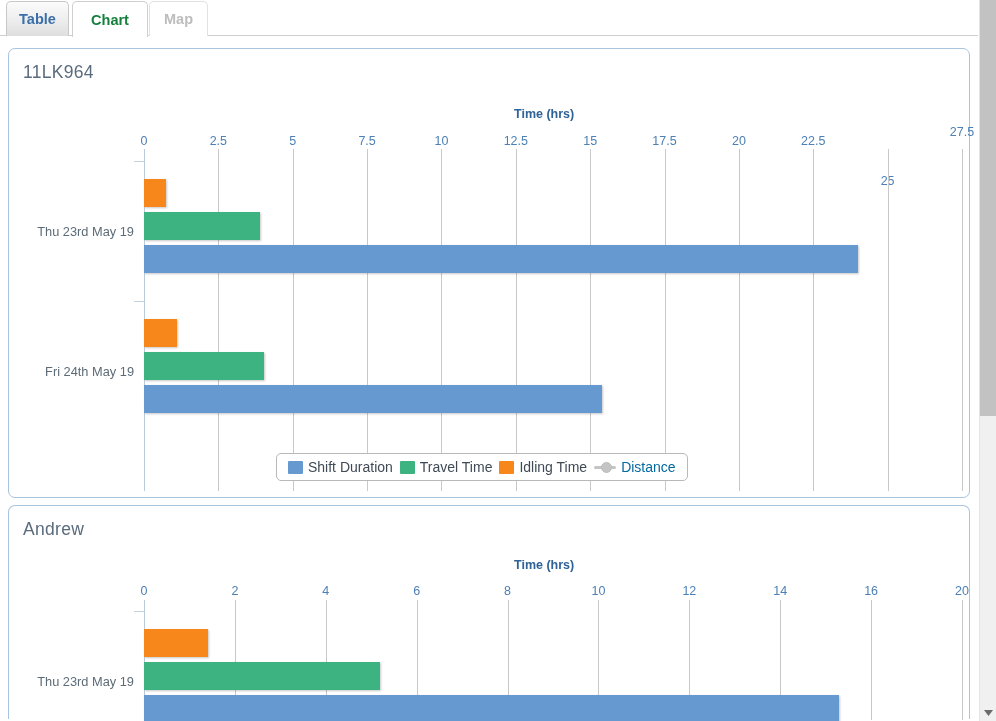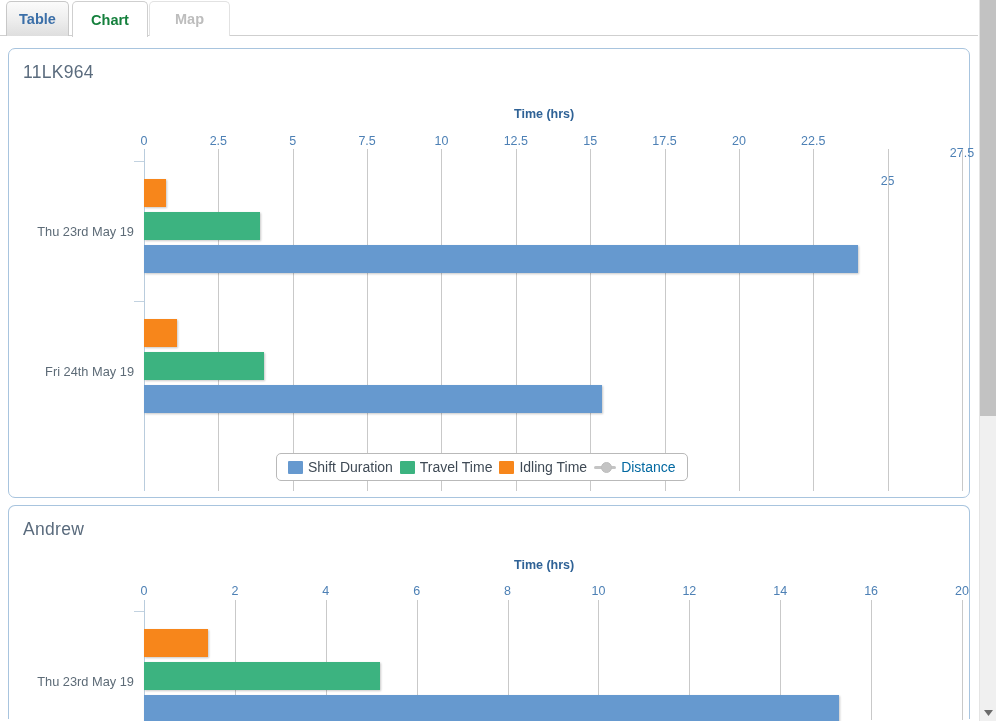--- a/index.html
+++ b/index.html
@@ -48,21 +48,21 @@
     top: 1px;
     z-index: 3;
   }
   .tab.disabled {
     background: #ffffff;
     color: #bdbdbd;
     border-color: #e2e2e2;
   }
   #tab-table { left: 6px; width: 63px; }
   #tab-chart { left: 72px; width: 76px; }
-  #tab-map   { left: 149px; width: 81px; }
+  #tab-map   { left: 149px; width: 59px; }
 
   
   .panel {
     position: absolute; left: 8px;
     width: 962px;
     border: 1px solid #a8c4de;
     border-radius: 7px;
     background: #ffffff;
   }
   #panel-vehicle { top: 48px; height: 450px; }
@@ -188,21 +188,21 @@
         <div class="tick-label" style="left: 581.182px; top: 85px;">15</div>
         <div class="gridline" style="left: 581.182px; top: 100px; height: 342px;"></div>
         <div class="tick-label" style="left: 655.545px; top: 85px;">17.5</div>
         <div class="gridline" style="left: 655.545px; top: 100px; height: 342px;"></div>
         <div class="tick-label" style="left: 729.909px; top: 85px;">20</div>
         <div class="gridline" style="left: 729.909px; top: 100px; height: 342px;"></div>
         <div class="tick-label" style="left: 804.273px; top: 85px;">22.5</div>
         <div class="gridline" style="left: 804.273px; top: 100px; height: 342px;"></div>
         <div class="tick-label" style="left: 878.636px; top: 85px; margin-top: 40px;">25</div>
         <div class="gridline" style="left: 878.636px; top: 100px; height: 342px;"></div>
-        <div class="tick-label" style="left: 953px; top: 97px;">27.5</div>
+        <div class="tick-label" style="left: 953px; top: 76px;">27.5</div>
         <div class="gridline" style="left: 953px; top: 100px; height: 342px;"></div>
         <div class="cat-label" style="left: 0px; width: 125px; top: 182px;">Thu 23rd May 19</div>
         <div class="cat-tick" style="left: 125px; top: 112px;"></div>
         <div class="bar idling" style="left: 135px; width: 22.3091px; top: 130px; height: 28px; background: rgb(247, 134, 27);"></div>
         <div class="bar travel" style="left: 135px; width: 116.007px; top: 163px; height: 28px; background: rgb(60, 179, 128);"></div>
         <div class="bar shift" style="left: 135px; width: 713.891px; top: 196px; height: 28px; background: rgb(102, 153, 207);"></div>
         <div class="cat-label" style="left: 0px; width: 125px; top: 322px;">Fri 24th May 19</div>
         <div class="cat-tick" style="left: 125px; top: 252px;"></div>
         <div class="bar idling" style="left: 135px; width: 32.72px; top: 270px; height: 28px; background: rgb(247, 134, 27);"></div>
         <div class="bar travel" style="left: 135px; width: 120.469px; top: 303px; height: 28px; background: rgb(60, 179, 128);"></div>

